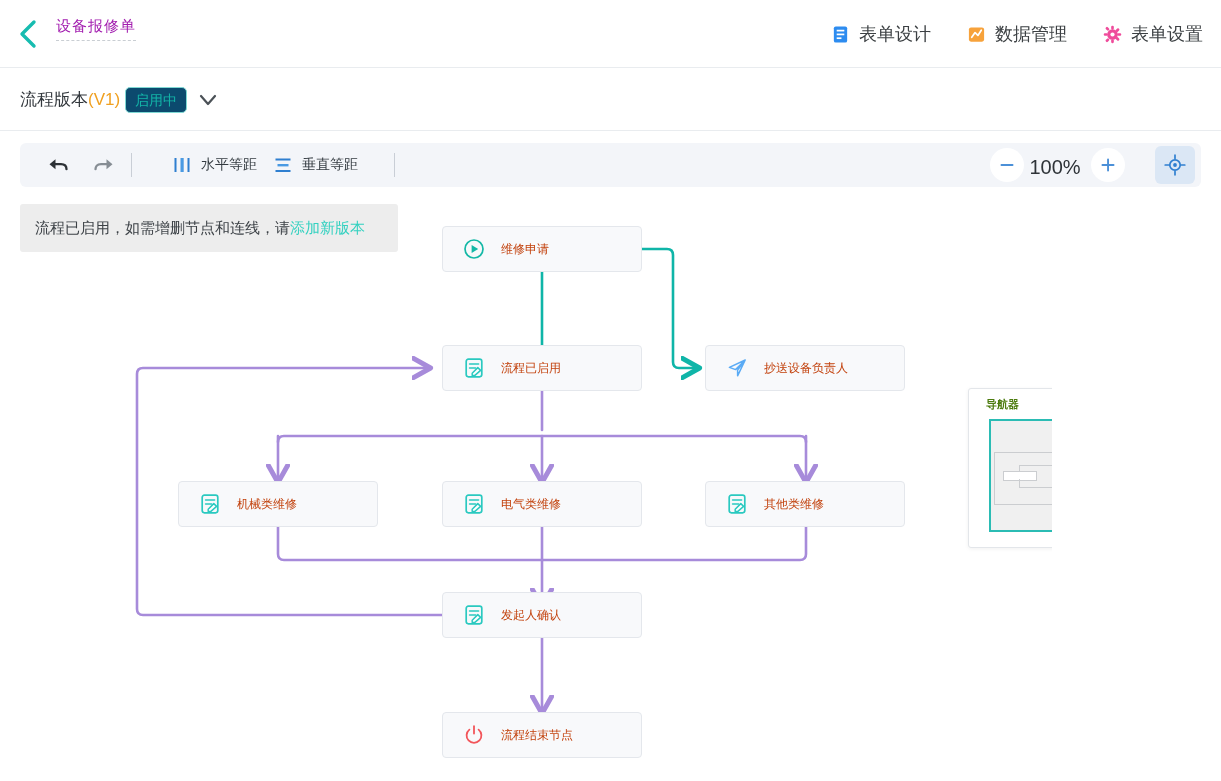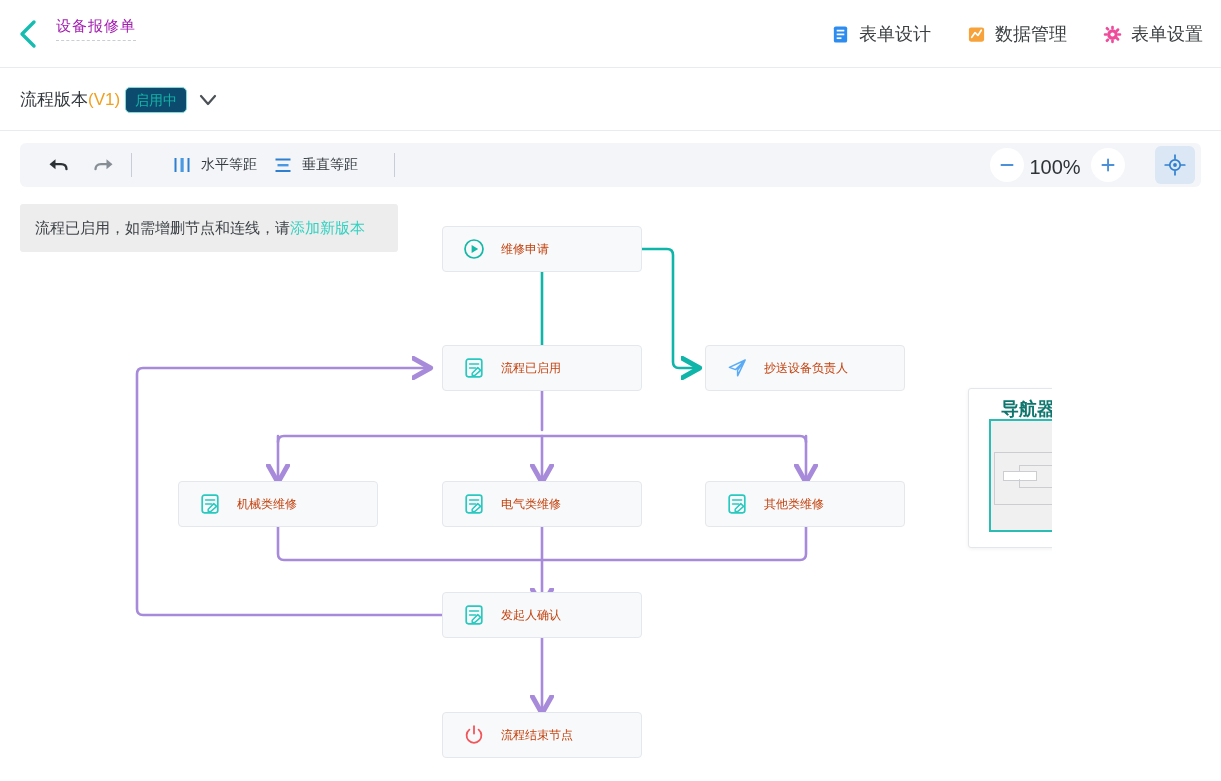--- a/index.html
+++ b/index.html
@@ -115,21 +115,21 @@
     display:flex;align-items:center;justify-content:center;flex:0 0 auto;
   }
   .node .n-label{font-size:12px;color:#c2410c;white-space:nowrap;}
 
   
   .navigator{
     position:absolute;left:968px;top:198px;width:240px;height:160px;
     background:#ffffff;border:1px solid #e3e6ea;border-radius:3px;
     box-shadow:0 1px 4px rgba(0,0,0,.06);box-sizing:border-box;
   }
-  .nav-title{position:absolute;left:17px;top:8px;font-size:18px;color:#0f766e;font-weight:bold;margin-left:15px;}
+  .nav-title{position:absolute;left:17px;top:8px;font-size:11px;color:#4d7c0f;font-weight:bold;}
   .nav-map{
     position:absolute;left:20px;top:30px;width:200px;height:113px;
     background:#f0f0f0;
   }
   .nav-viewport{
     position:absolute;left:20px;top:30px;width:156px;height:113px;
     border:2px solid #2bbcb4;box-sizing:border-box;
   }
   .mini{position:absolute;background:#ffffff;border:1px solid #cbcdd0;}
   .miniline{position:absolute;background:#cbcdd0;}

